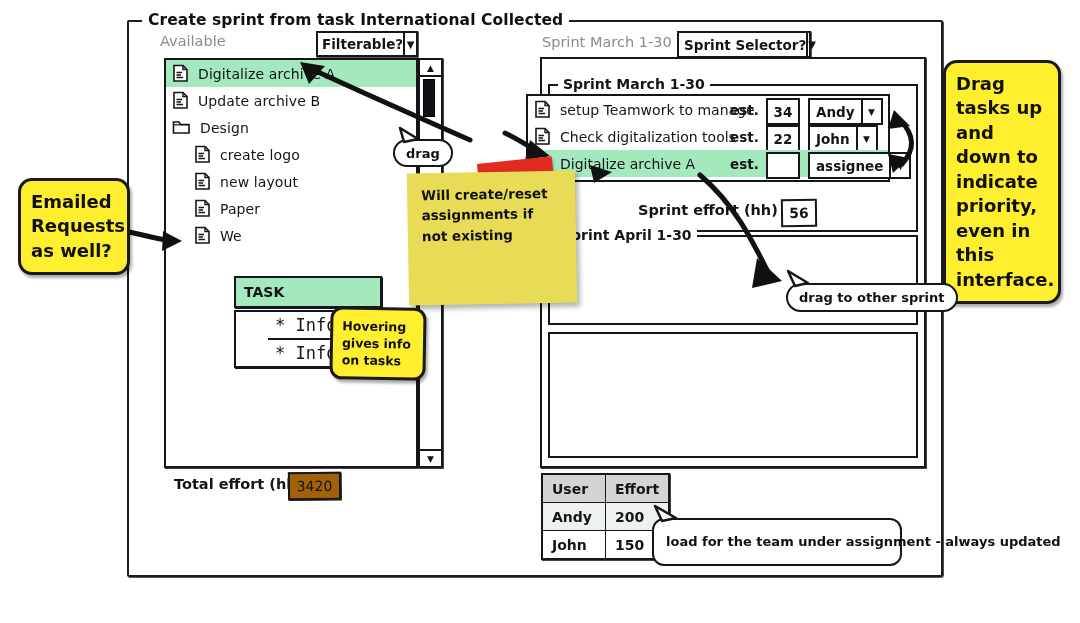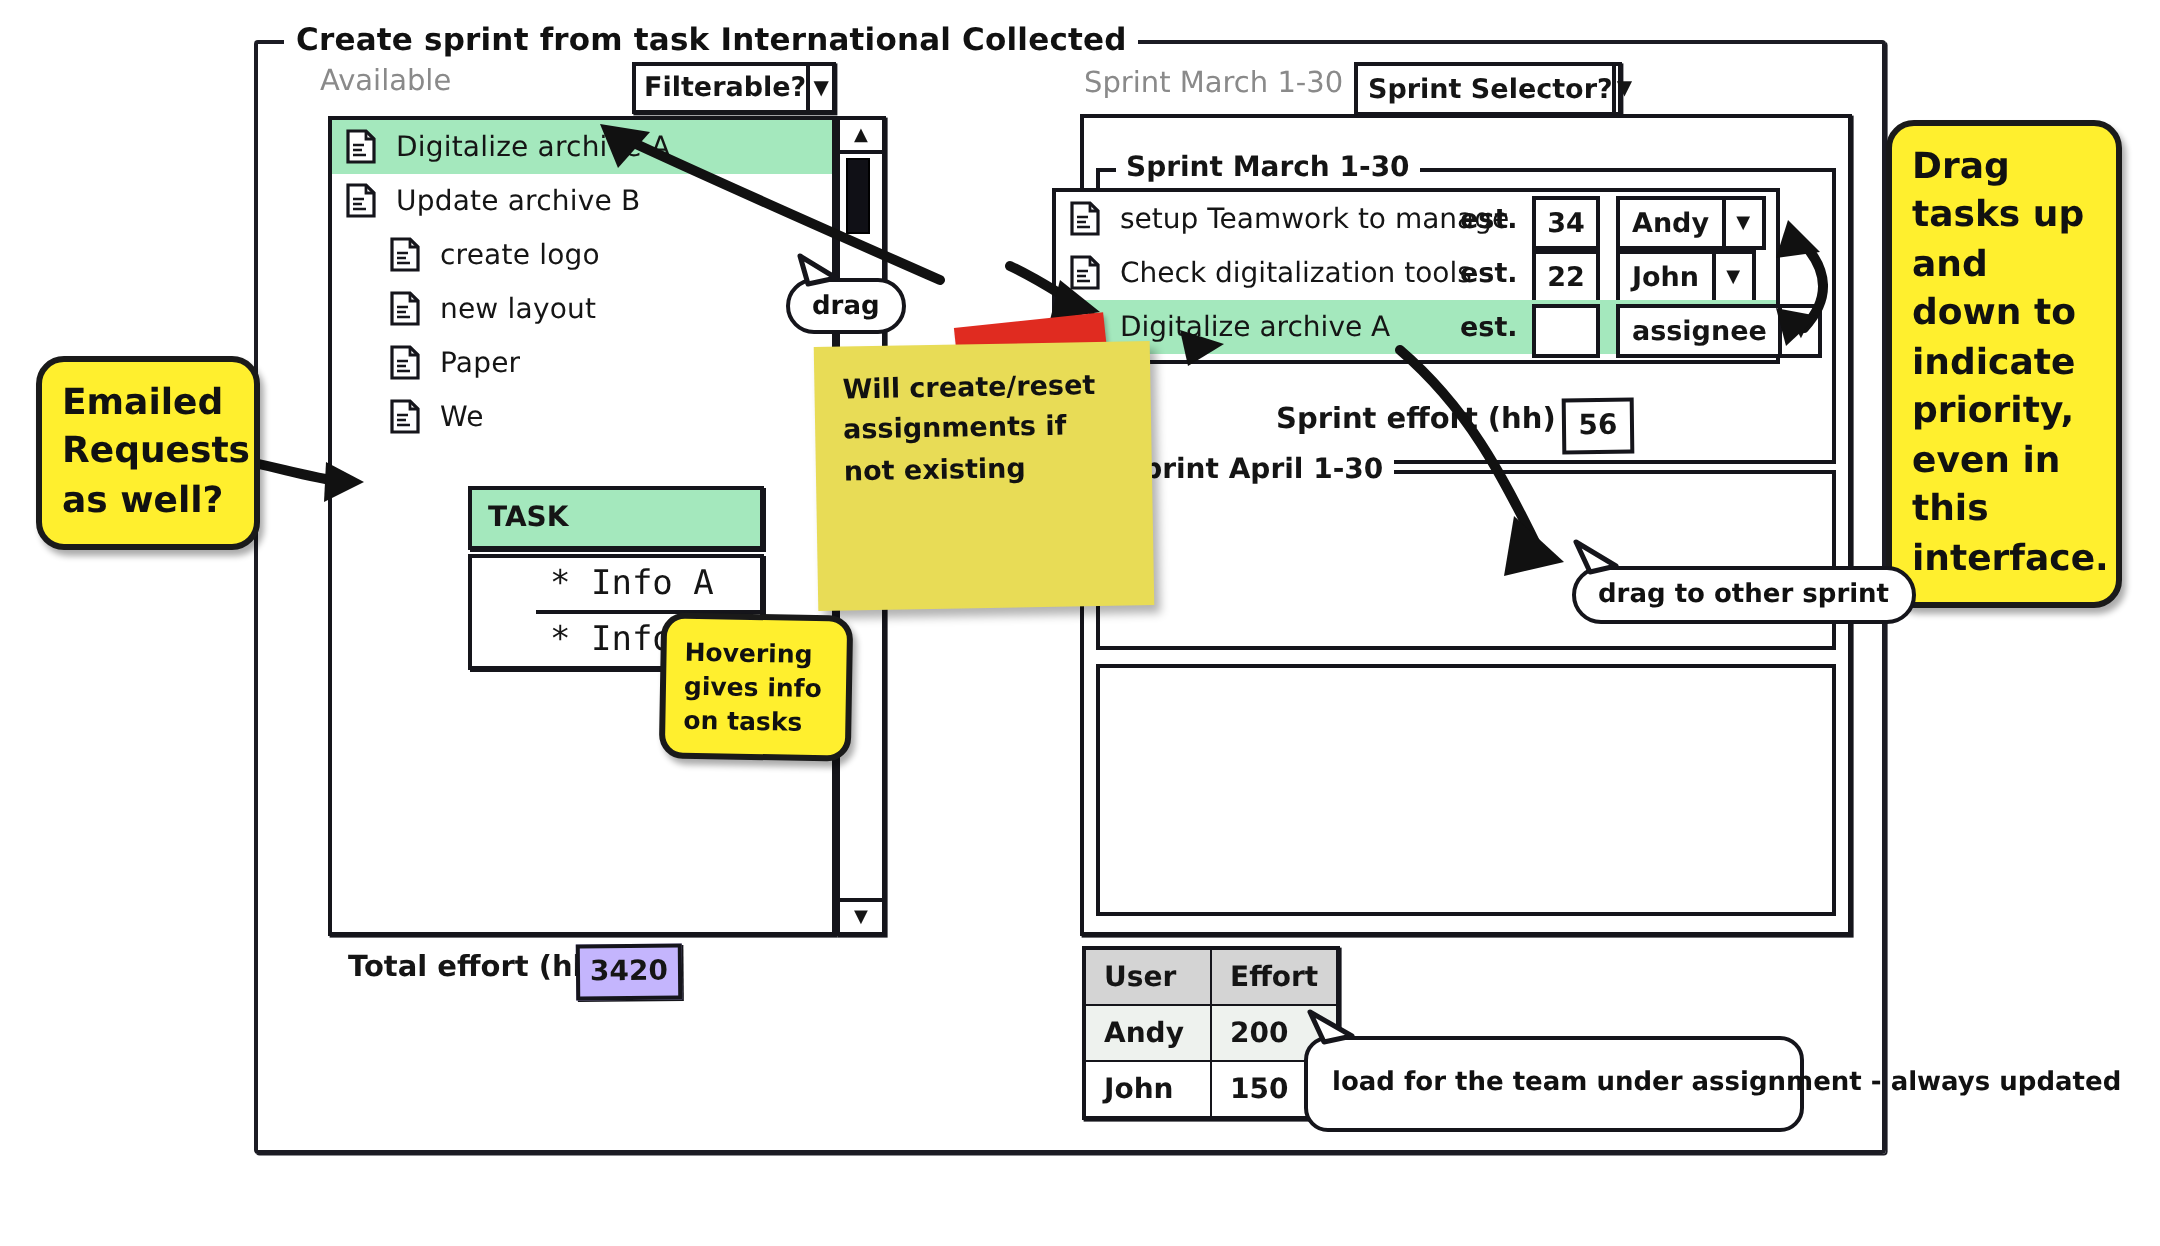--- a/index.html
+++ b/index.html
@@ -51,27 +51,27 @@
     left:418px;top:58px;width:21px;height:406px;
     border:2.5px solid #15151b;background:#fff;box-shadow:0.8px 0.8px 0 #15151b;
   }
   .sb-btn{width:100%;height:15px;display:flex;align-items:center;justify-content:center;font-size:9px;}
   .sb-btn.up{border-bottom:2px solid #15151b;}
   .sb-btn.down{position:absolute;bottom:0;left:0;border-top:2px solid #15151b;}
   #sb-thumb{position:absolute;left:3px;top:19px;width:10px;height:36px;background:#101016;border:1px solid #000;}
 
   #total-effort-label{left:174px;top:476px;font-size:14.5px;font-weight:600;}
   #total-effort-box{
-    left:288px;top:472px;width:49px;height:24px;border:2.5px solid #15151b;background:#c4b5fd;
-    display:flex;align-items:center;justify-content:center;font-size:14px;font-weight:700;
+    left:288px;top:472px;width:49px;height:24px;border:2.5px solid #15151b;background:#a16207;
+    display:flex;align-items:center;justify-content:center;font-size:14px;font-weight:400;
     box-shadow:0.8px 0.8px 0 #15151b;transform:rotate(-.5deg);
   }
 
   
-  #task-tooltip{left:234px;top:243px;width:148px;}
+  #task-tooltip{left:234px;top:276px;width:148px;}
   #task-tooltip .hdr{
     height:28px;background:#a4e8bd;border:2.5px solid #15151b;
     display:flex;align-items:center;padding-left:8px;font-size:14px;font-weight:700;
     box-shadow:1px 1px 0 #15151b;
   }
   #task-tooltip .body{
     margin-top:2px;border:2px solid #15151b;background:#fff;box-shadow:1px 1px 0 #15151b;
   }
   #task-tooltip .body .li{
     height:26px;display:flex;align-items:center;padding-left:7px;font-size:17px;
@@ -220,20 +220,27 @@
 
   <div class="tree-row">
     <svg width="17" height="19" viewBox="0 0 17 19">
       <path d="M2 1.5 L11 1.5 L15 5.5 L15 17 L2 17 Z" fill="#fff" stroke="#15151b" stroke-width="1.6"></path>
       <path d="M11 1.5 L11 5.5 L15 5.5" fill="none" stroke="#15151b" stroke-width="1.4"></path>
       <path d="M4.5 8.5 H10 M4.5 11 H9 M4.5 13.5 H11" stroke="#15151b" stroke-width="1.3"></path>
     </svg>
     <span class="lbl">Update archive B</span>
   </div>
 
+  <div class="tree-row">
+    <svg width="19" height="17" viewBox="0 0 19 17">
+      <path d="M1.5 3 L7 3 L8.5 5.5 L17 5.5 L17 14 L1.5 14 Z" fill="#fff" stroke="#15151b" stroke-width="1.6"></path>
+      <path d="M1.5 5.8 L17 5.8" stroke="#15151b" stroke-width="1.2"></path>
+    </svg>
+    <span class="lbl">Design</span>
+  </div>
 
   <div class="tree-row indent1">
     <svg width="17" height="19" viewBox="0 0 17 19">
       <path d="M2 1.5 L11 1.5 L15 5.5 L15 17 L2 17 Z" fill="#fff" stroke="#15151b" stroke-width="1.6"></path>
       <path d="M11 1.5 L11 5.5 L15 5.5" fill="none" stroke="#15151b" stroke-width="1.4"></path>
       <path d="M4.5 8.5 H10 M4.5 11 H9 M4.5 13.5 H11" stroke="#15151b" stroke-width="1.3"></path>
     </svg>
     <span class="lbl">create logo</span>
   </div>
 

